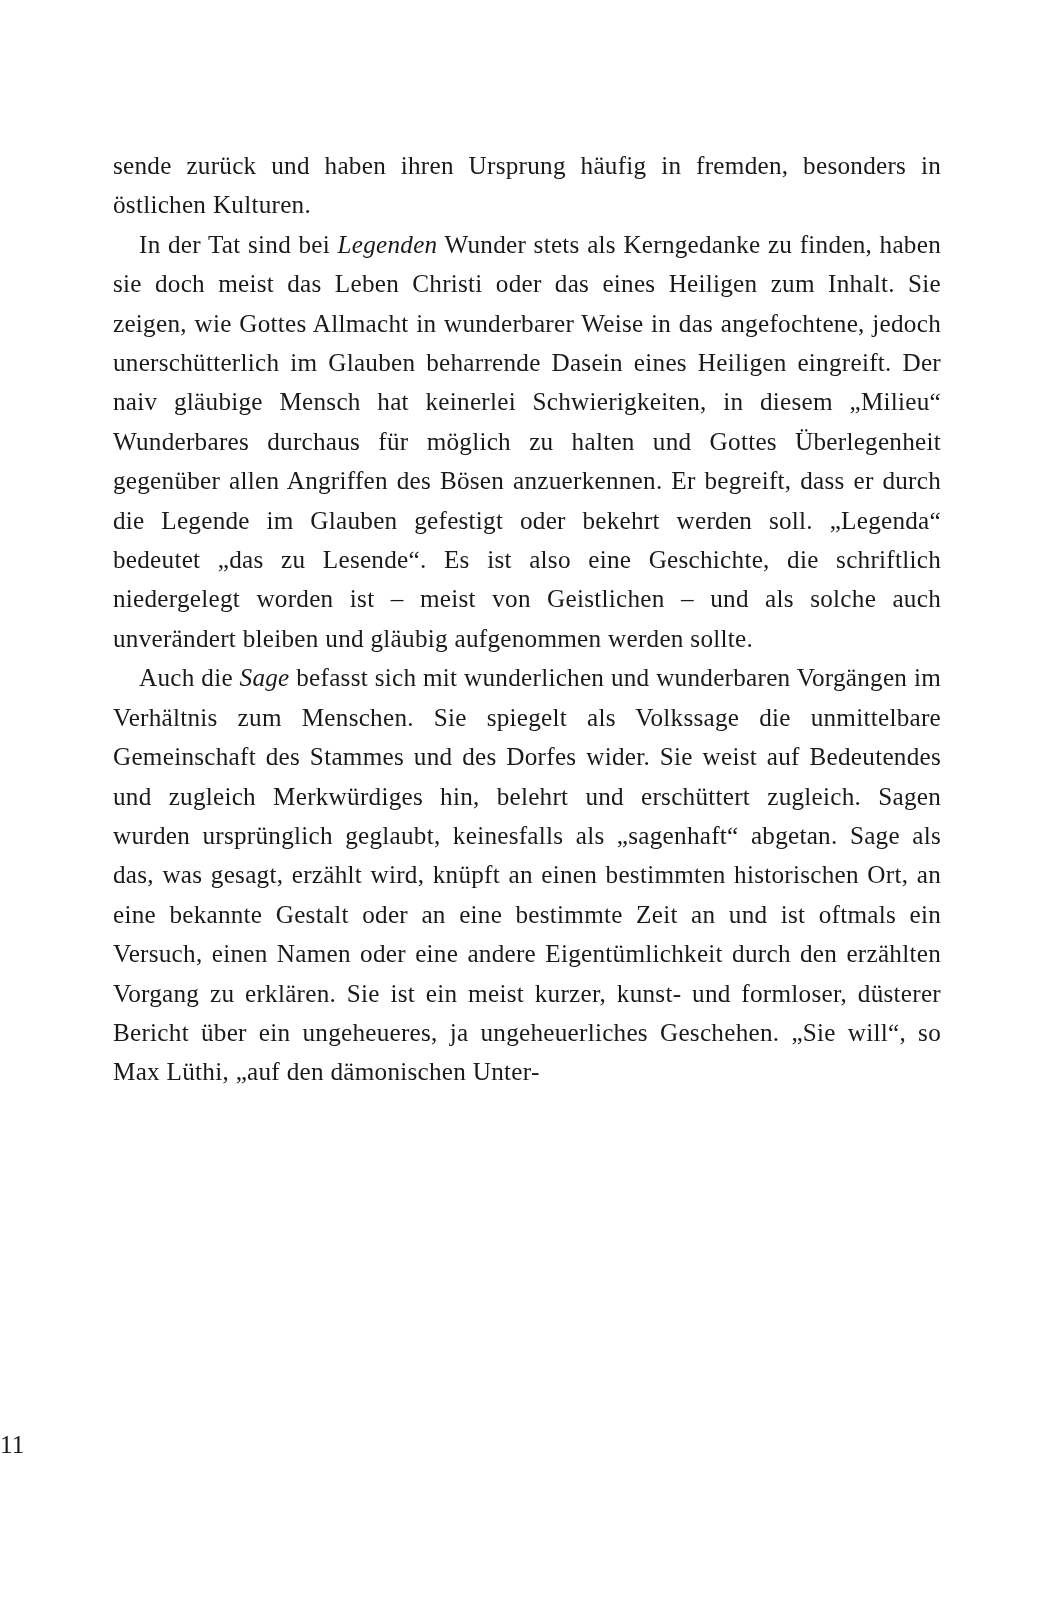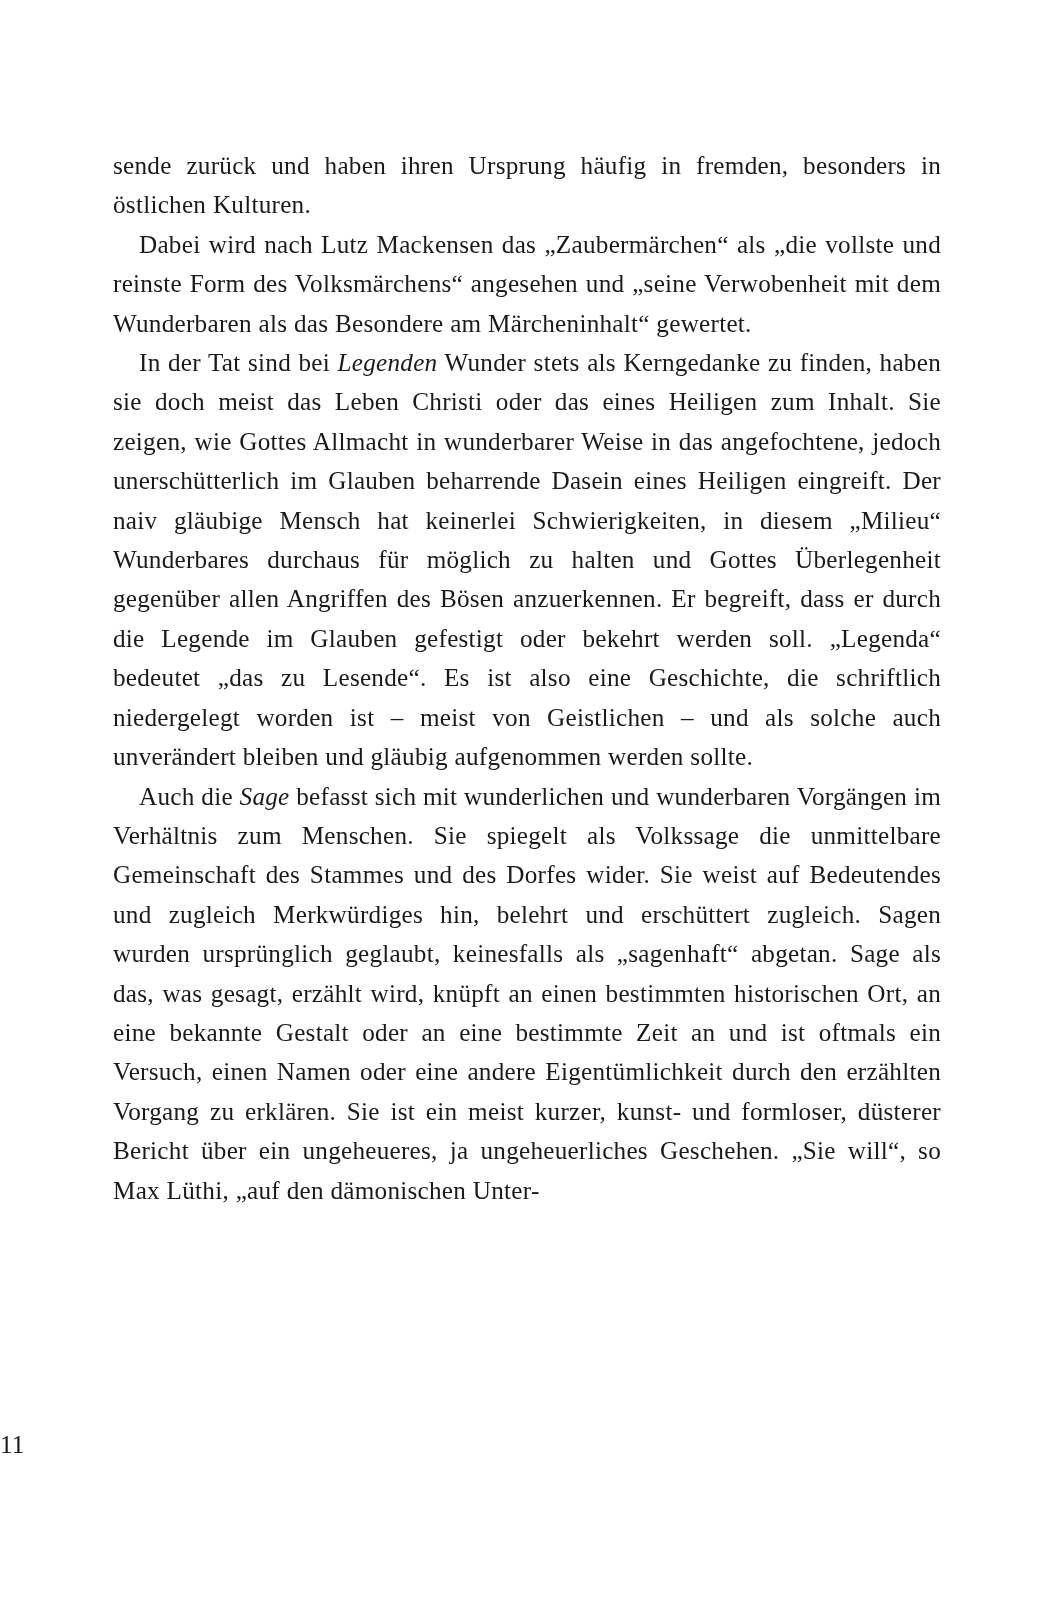--- a/index.html
+++ b/index.html
@@ -66,20 +66,19 @@
   }
 </style>
 </head>
 <body style="background: rgb(255, 255, 255); color: rgb(26, 26, 26);">
 
 <div class="page">
 
   <div class="text-block">
 
   <p class="para"><span>sende zurück und haben ihren Ursprung häufig in fremden, besonders in östlichen Kulturen.</span></p>
-      <p class="para indent"><span>Dabei wird nach Lutz Mackensen das „Zaubermärchen“ als „die vollste und reinste Form des Volksmärchens“ angesehen und „seine Verwobenheit mit dem Wunderbaren als das Besondere am Märcheninhalt“ gewertet.</span></p>
       <p class="para indent"><span>In der Tat sind bei </span><em>Legenden</em><span> Wunder stets als Kerngedanke zu finden, haben sie doch meist das Leben Christi oder das eines Heiligen zum Inhalt. Sie zeigen, wie Gottes Allmacht in wunderbarer Weise in das angefochtene, jedoch unerschütterlich im Glauben beharrende Dasein eines Heiligen eingreift. Der naiv gläubige Mensch hat keinerlei Schwierigkeiten, in diesem „Milieu“ Wunderbares durchaus für möglich zu halten und Gottes Überlegenheit gegenüber allen Angriffen des Bösen anzuerkennen. Er begreift, dass er durch die Legende im Glauben gefestigt oder bekehrt werden soll. „Legenda“ bedeutet „das zu Lesende“. Es ist also eine Geschichte, die schriftlich niedergelegt worden ist – meist von Geistlichen – und als solche auch unverändert bleiben und gläubig aufgenommen werden sollte.</span></p>
       <p class="para indent"><span>Auch die </span><em>Sage</em><span> befasst sich mit wunderlichen und wunderbaren Vorgängen im Verhältnis zum Menschen. Sie spiegelt als Volkssage die unmittelbare Gemeinschaft des Stammes und des Dorfes wider. Sie weist auf Bedeutendes und zugleich Merkwürdiges hin, belehrt und erschüttert zugleich. Sagen wurden ursprünglich geglaubt, keinesfalls als „sagenhaft“ abgetan. Sage als das, was gesagt, erzählt wird, knüpft an einen bestimmten historischen Ort, an eine bekannte Gestalt oder an eine bestimmte Zeit an und ist oftmals ein Versuch, einen Namen oder eine andere Eigentümlichkeit durch den erzählten Vorgang zu erklären. Sie ist ein meist kurzer, kunst- und formloser, düsterer Bericht über ein ungeheueres, ja ungeheuerliches Geschehen. „Sie will“, so Max Lüthi, „auf den dämonischen Unter-</span></p>
     </div>
 
   <div class="folio">11</div>
 
 </div>
 
 </body></html>

